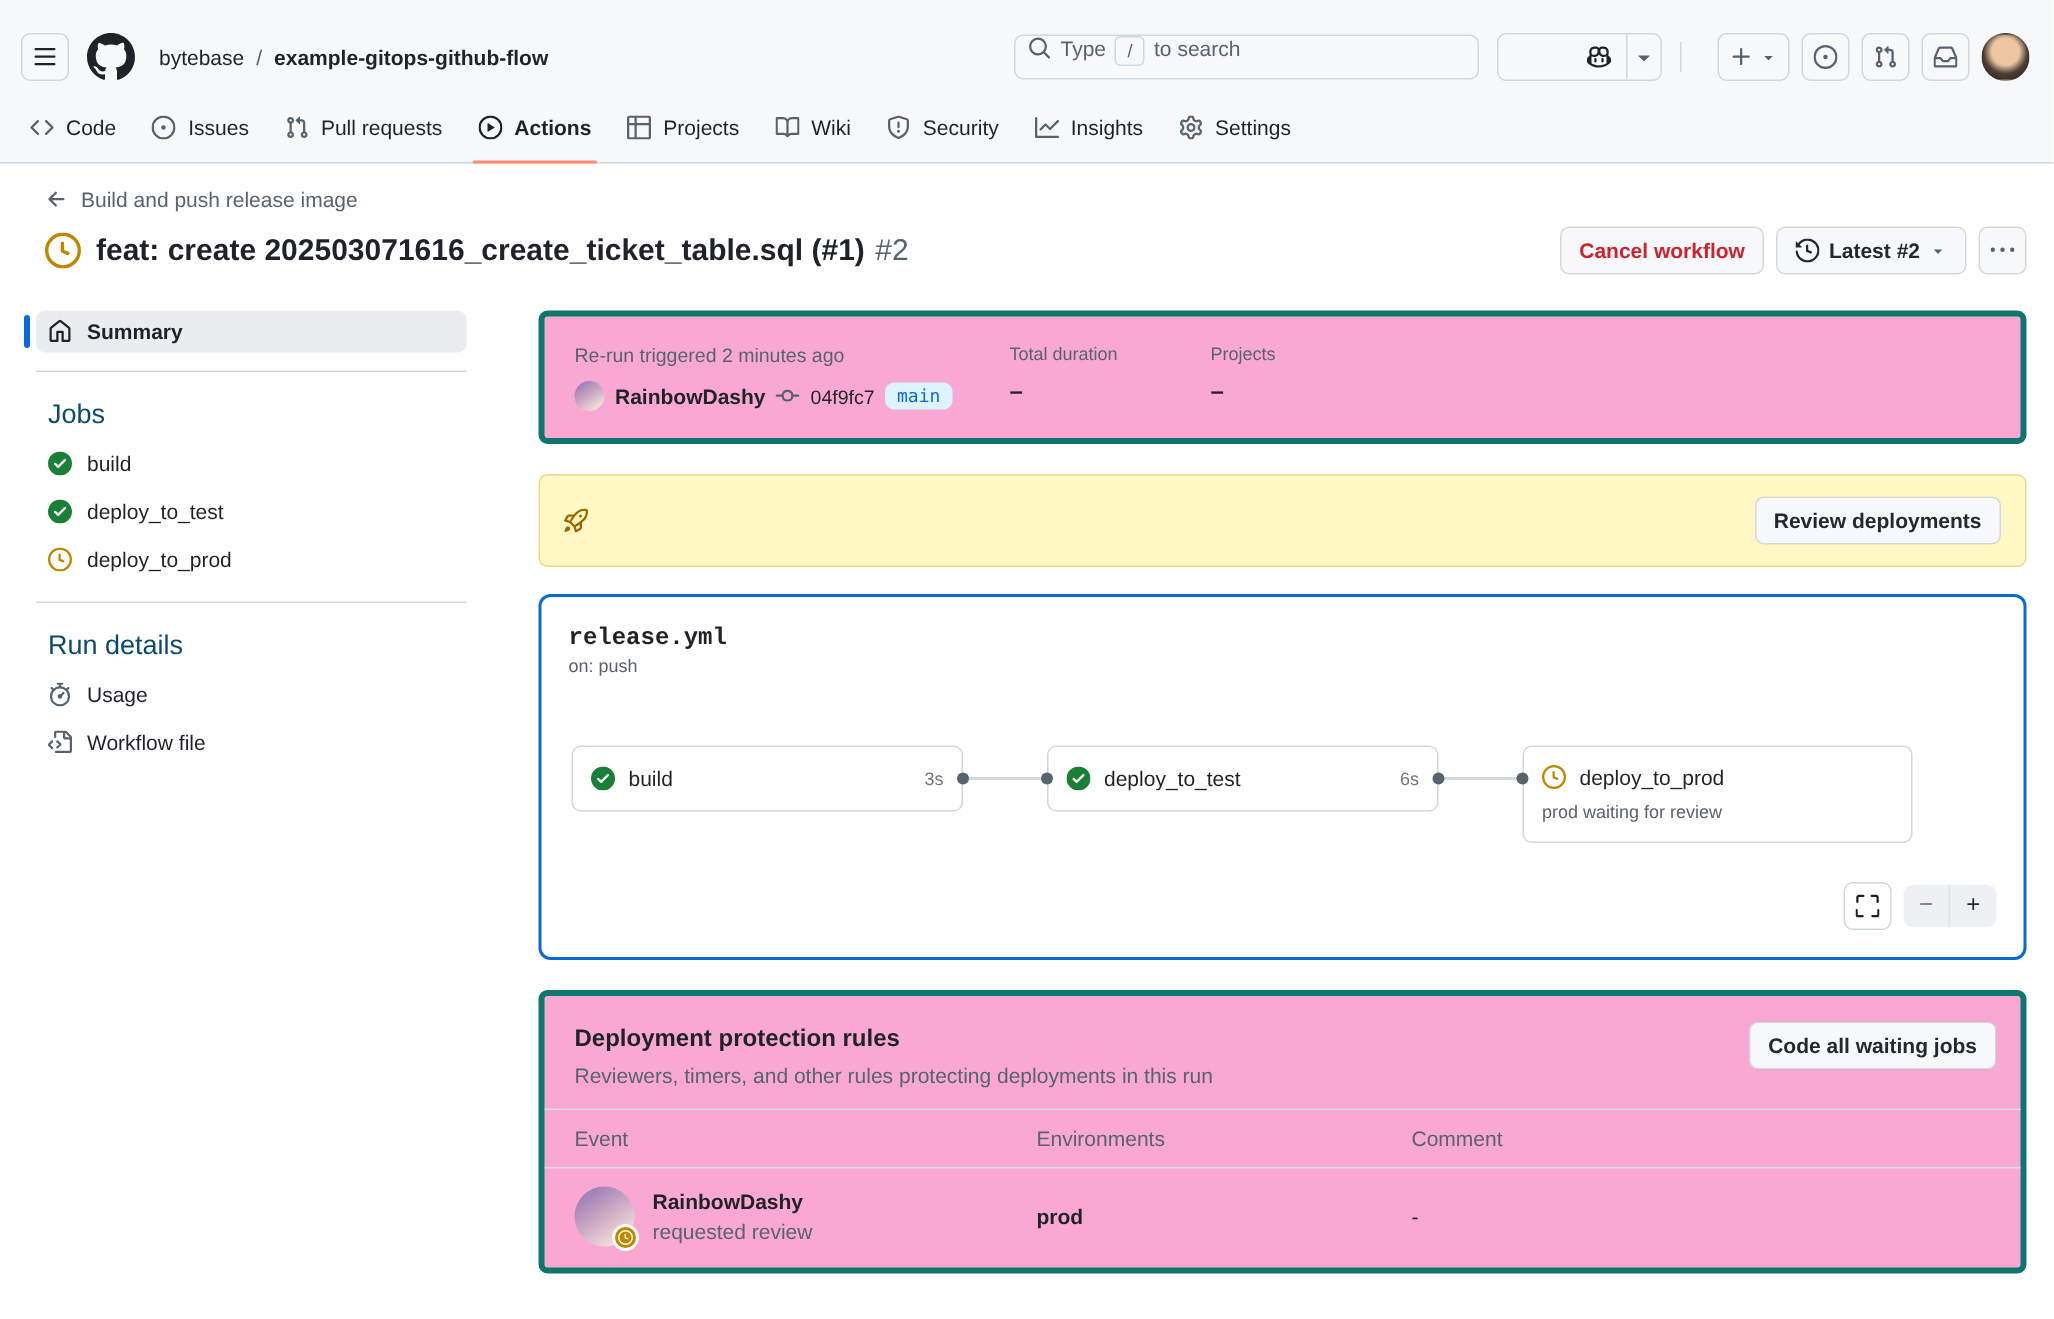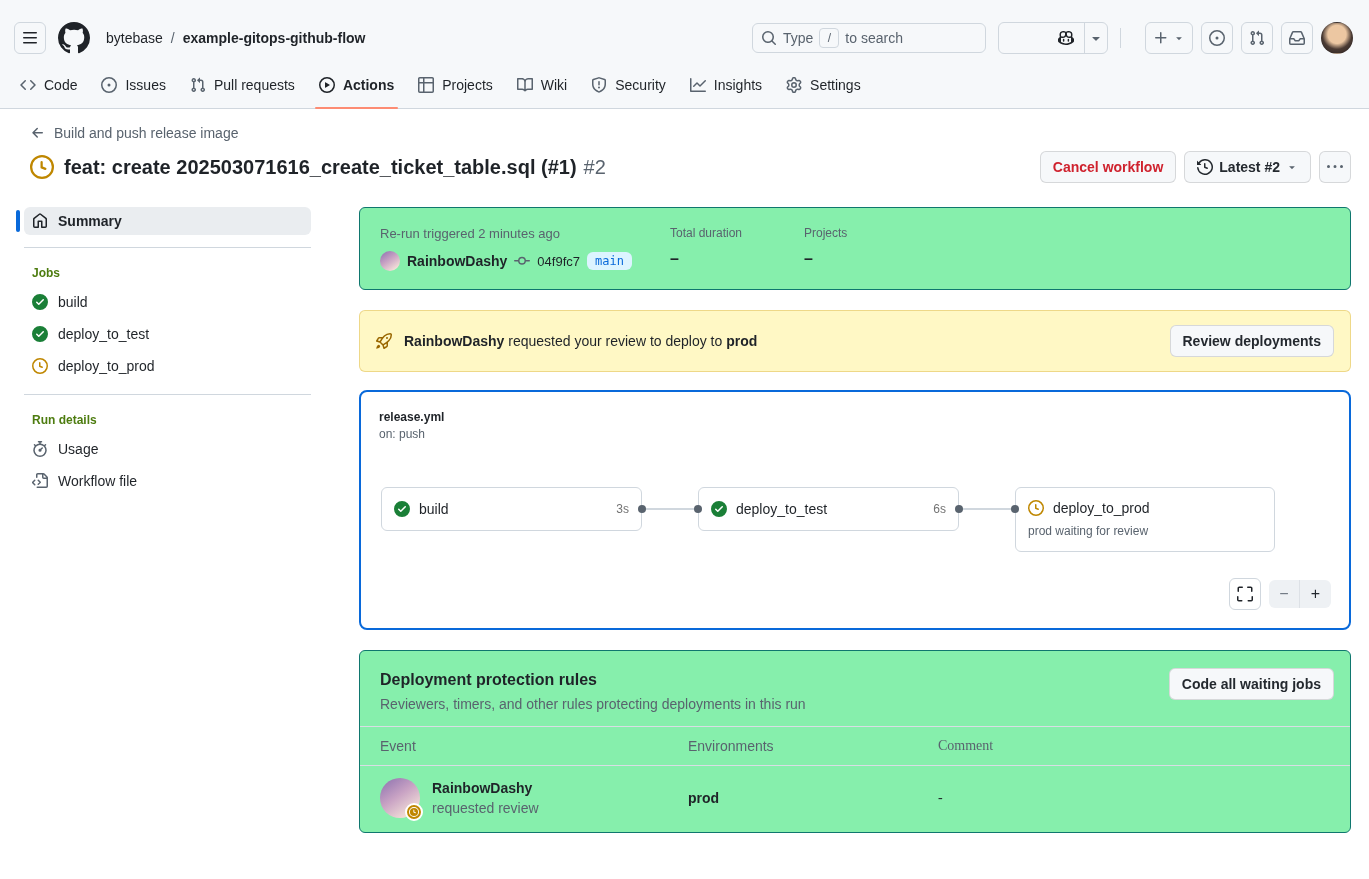--- a/index.html
+++ b/index.html
@@ -9,21 +9,21 @@
   
   .appheader { background:#f6f8fa; }
   .topbar { display:flex; align-items:center; padding:22px 16px 8px 14px; }
   .hamburger-btn { width:32px; height:32px; border:1px solid #d0d7de; border-radius:6px; background:transparent; display:flex; align-items:center; justify-content:center; color:#1f2328; cursor:pointer; }
   .gh-logo { margin-left:12px; color:#1f2328; }
   .crumbs { display:flex; align-items:center; margin-left:16px; font-size:14px; gap:8px; }
   .crumb-org { color:#1f2328; cursor:pointer; }
   .crumb-sep { color:#59636e; }
   .crumb-repo { font-weight:600; cursor:pointer; }
   .topbar-spacer { flex:1; }
-  .searchbox { width:234px; height:30px; border:1px solid #d0d7de; border-radius:6px; display:flex; align-items:center; padding:0 8px; gap:6px; color:#59636e; font-size:14px; cursor:text; background:#f6f8fa; }
+  .searchbox { width:310px; height:30px; border:1px solid #d0d7de; border-radius:6px; display:flex; padding:0 8px; gap:6px; color:#59636e; font-size:14px; cursor:text; background:#f6f8fa; }
   .slash-key { width:20px; height:20px; border:1px solid #d0d7de; border-radius:4px; display:flex; align-items:center; justify-content:center; font-size:12px; color:#59636e; background:#f6f8fa; }
   .split-btn { display:flex; margin-left:12px; border:1px solid #d0d7de; border-radius:6px; height:32px; overflow:hidden; }
   .split-btn .seg { display:flex; align-items:center; justify-content:center; color:#59636e; cursor:pointer; }
   .split-btn .seg.main { width:38px; border-right:1px solid #d0d7de; color:#1f2328; }
   .split-btn .seg.caret { width:22px; }
   .v-divider { width:1px; height:20px; background:#d0d7de; margin:0 12px; }
   .iconbtn { height:32px; border:1px solid #d0d7de; border-radius:6px; background:transparent; display:flex; align-items:center; justify-content:center; color:#59636e; cursor:pointer; }
   .iconbtn.sq { width:32px; }
   .iconbtn.wide { width:48px; gap:4px; }
   .navbar-right { display:flex; align-items:center; gap:8px; margin-left:12px; }
@@ -54,28 +54,28 @@
   .layout { display:flex; padding:24px 18px 0 16px; }
   .sidebar { width:295px; flex:none; }
   .main { flex:1; margin-left:48px; min-width:0; }
 
   
   .summary-row { position:relative; display:flex; }
   .summary-bar { position:absolute; left:0; top:3px; bottom:3px; width:4px; border-radius:2px; background:#0969da; }
   .summary-item { flex:1; margin-left:8px; display:flex; align-items:center; gap:10px; background:#eaedf0; border-radius:6px; padding:6px 8px; font-size:14px; font-weight:600; cursor:pointer; }
   .summary-item .sicon { color:#1f2328; }
   .side-divider { border-top:1px solid #d0d7de; margin:12px 0 12px 8px; }
-  .side-heading { font-size:12px; font-weight:700; color:#4d7c0f; padding:6px 8px 6px 16px; }
+  .side-heading { font-size:18px; font-weight:400; color:#0c4a6e; padding:6px 8px 6px 16px; }
   .side-item { display:flex; align-items:center; gap:10px; padding:8px 8px 8px 16px; font-size:14px; color:#1f2328; cursor:pointer; border-radius:6px; }
   .side-item .jicon.ok { color:#1a7f37; }
   .side-item .jicon.wait { color:#bf8700; }
   .side-item .jicon.gray { color:#59636e; }
 
   
-  .card { border:1px solid #0f766e; border-radius:6px; background:#86efac; }
+  .card { border:4px solid #0f766e; border-radius:6px; background:#f9a8d4; }
 
   
   .status-card { display:flex; padding:18px 20px; }
   .sc-col1 { width:290px; flex:none; }
   .sc-col { flex:none; }
   .sc-col.w2 { width:129px; }
   .sc-col.w3 { width:134px; }
   .sc-label { font-size:12px; color:#59636e; }
   .sc-trigger { font-size:13px; color:#59636e; }
   .sc-actor-row { display:flex; align-items:center; gap:7px; margin-top:10px; }
@@ -87,21 +87,21 @@
   .sc-value { font-size:16px; font-weight:600; margin-top:10px; }
 
   
   .banner { margin-top:20px; background:#fff8c5; border:1px solid rgba(212,167,44,0.4); border-radius:6px; display:flex; align-items:center; padding:14px 16px; }
   .banner .rocket { color:#9a6700; flex:none; }
   .banner-text { font-size:14px; margin-left:12px; }
   .banner-btn { margin-left:auto; }
 
   
   .graph-card { margin-top:18px; border:2px solid #0969da; border-radius:8px; padding:18px; }
-  .graph-title { font-size:12px; font-weight:600; }
+  .graph-title { font-size:16px; font-weight:600;font-family:Liberation Mono, monospace; }
   .graph-sub { font-size:12px; color:#59636e; margin-top:3px; }
   .graph-row { display:flex; align-items:flex-start; margin-top:46px; padding-left:2px; }
   .wnode { background:#fff; border:1px solid #d0d7de; border-radius:6px; cursor:pointer; }
   .wnode.simple { width:261px; height:44px; display:flex; align-items:center; padding:0 12px; gap:9px; }
   .wnode .nlabel { font-size:14px; font-weight:500; }
   .wnode .ndur { margin-left:auto; font-size:12px; color:#737373; }
   .wnode.tall { width:260px; padding:12px 12px 13px; }
   .wnode.tall .trow { display:flex; align-items:center; gap:9px; }
   .wnode.tall .tsub { font-size:12px; color:#59636e; margin-top:8px; }
   .nicon.ok { color:#1a7f37; flex:none; }
@@ -119,21 +119,21 @@
 
   
   .prot-card { margin-top:20px; position:relative; }
   .prot-head { padding:20px 20px 14px; }
   .prot-title { font-size:16px; font-weight:700; }
   .prot-sub { font-size:14px; color:#59636e; margin-top:7px; }
   .prot-btn { position:absolute; top:17px; right:16px; }
   .ptable-header { display:flex; padding:11px 20px; border-top:1px solid #d8dee4; border-bottom:1px solid #d8dee4; font-size:14px; color:#59636e; }
   .pcol-event { width:308px; flex:none; }
   .pcol-env { width:250px; flex:none; }
-  .pcol-comment { flex:1;font-family:Liberation Serif, serif; }
+  .pcol-comment { flex:1; }
   .ptable-row { display:flex; align-items:center; padding:12px 20px 14px; }
   .row-event { display:flex; align-items:center; gap:12px; }
   .avatar-md { position:relative; width:40px; height:40px; border-radius:50%; background:linear-gradient(145deg,#8a6fae 0%,#c9a3c4 45%,#f3e0d8 85%); flex:none; cursor:pointer; }
   .avatar-badge { position:absolute; right:-3px; bottom:-3px; width:18px; height:18px; border-radius:50%; background:#bf8700; border:2px solid #fff; display:flex; align-items:center; justify-content:center; color:#fff; }
   .row-actor { font-size:14px; font-weight:600; }
   .row-eventname { font-size:14px; color:#59636e; margin-top:4px; }
   .row-env { font-size:14px; font-weight:700; }
   .row-comment { font-size:14px; color:#1f2328; }
 </style>
 </head>
@@ -431,21 +431,20 @@
         <div class="sc-value">–</div>
       </div>
     </div>
 
     <div class="banner">
       <span class="rocket">
           <svg width="16" height="16" viewBox="0 0 16 16" fill="currentColor">
             <path d="M14.064 0h.186C15.216 0 16 .784 16 1.75v.186a8.752 8.752 0 0 1-2.564 6.186l-.458.459c-.314.314-.641.616-.979.904v3.207c0 .608-.315 1.172-.833 1.49l-2.774 1.707a.749.749 0 0 1-1.11-.418l-.954-3.102a1.214 1.214 0 0 1-.145-.125L3.754 9.816a1.218 1.218 0 0 1-.124-.145L.528 8.717a.749.749 0 0 1-.418-1.11l1.71-2.774A1.748 1.748 0 0 1 3.31 4h3.204c.288-.338.59-.665.904-.979l.459-.458A8.749 8.749 0 0 1 14.064 0ZM8.938 3.623h-.002l-.458.458c-.76.76-1.437 1.598-2.02 2.5l-1.5 2.317 2.143 2.143 2.317-1.5c.902-.583 1.74-1.26 2.499-2.02l.459-.458a7.25 7.25 0 0 0 2.123-5.127V1.75a.25.25 0 0 0-.25-.25h-.186a7.249 7.249 0 0 0-5.125 2.123ZM3.56 14.56c-.732.732-2.334 1.045-3.005 1.148a.234.234 0 0 1-.201-.064.234.234 0 0 1-.064-.201c.103-.671.416-2.273 1.15-3.003a1.502 1.502 0 1 1 2.12 2.12Zm6.94-3.935c-.088.06-.177.118-.266.175l-2.35 1.521.548 1.783 1.949-1.2a.25.25 0 0 0 .119-.213ZM3.678 8.116 5.2 5.766c.058-.09.117-.178.176-.266H3.309a.25.25 0 0 0-.213.119l-1.2 1.95ZM12 5a1 1 0 1 1-2 0 1 1 0 0 1 2 0Z"></path>
           </svg>
         </span>
-      <span class="banner-text"><b>RainbowDashy</b><span> requested your review to deploy to </span><b>prod</b></span>
       <button class="btn banner-btn">Review deployments</button>
     </div>
 
     <div class="graph-card">
       <div class="graph-title">release.yml</div>
       <div class="graph-sub">on: push</div>
       <div class="graph-row">
         <div class="wnode simple">
           <span class="nicon ok">
               <svg width="16" height="16" viewBox="0 0 16 16" fill="currentColor">

